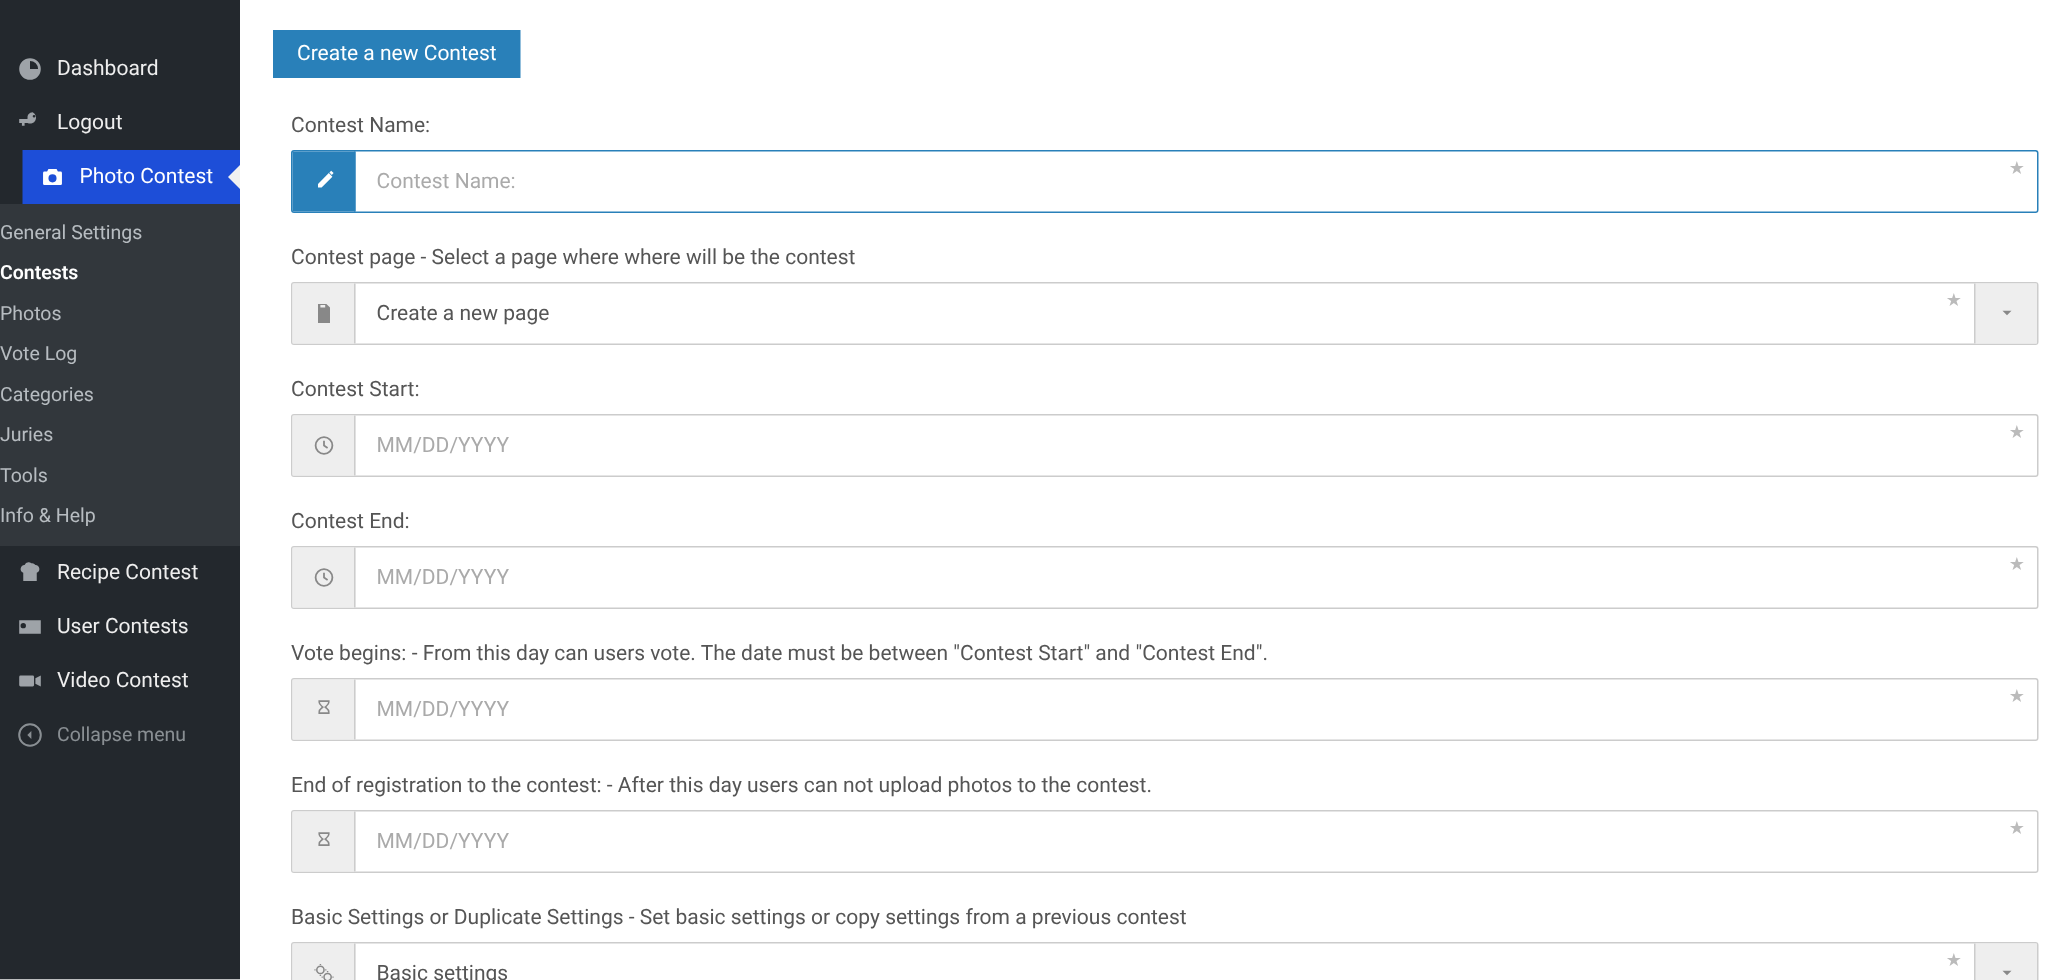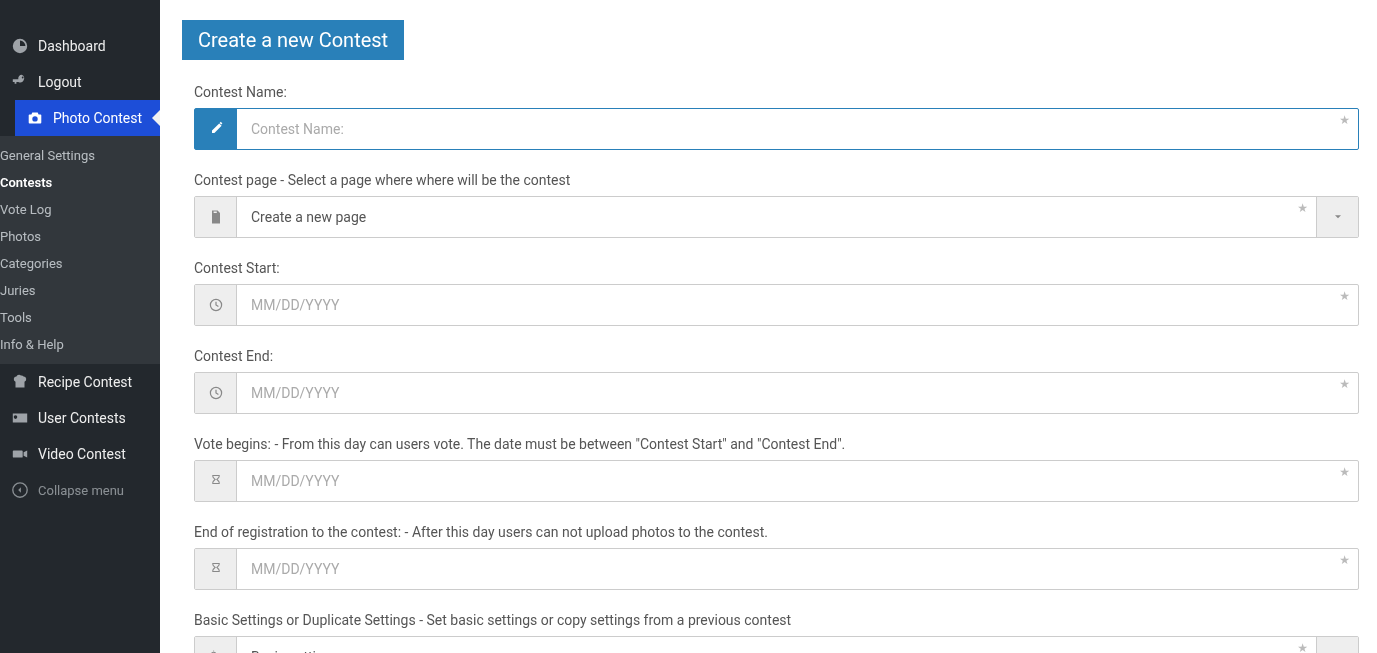--- a/index.html
+++ b/index.html
@@ -82,21 +82,21 @@
   .main {
     flex: 1;
     background: #fff;
     padding: 20px 18px 0 22px;
     overflow-y: auto;
   }
   .page-title {
     display: inline-block;
     background: #2980b9;
     color: #fff;
-    font-size: 20px;
+    font-size: 14px;
     font-weight: 400;
     padding: 8px 16px;
     margin-bottom: 24px;
   }
   .form-group { margin-bottom: 22px; margin-left: 12px; }
   .form-label {
     font-size: 14px;
     color: #555;
     margin-bottom: 8px;
   }
@@ -189,22 +189,22 @@
       <svg width="18" height="18" viewBox="0 0 20 20">
           <path d="M4 6h2l1-2h6l1 2h2a1 1 0 011 1v8a1 1 0 01-1 1H4a1 1 0 01-1-1V7a1 1 0 011-1zm6 2a3 3 0 100 6 3 3 0 000-6z"></path>
         </svg>
     </span>
     <span>Photo Contest</span>
   </a>
 
   <div class="submenu">
     <div class="sub-item">General Settings</div>
     <div class="sub-item current">Contests</div>
+    <div class="sub-item">Photos</div>
     <div class="sub-item">Vote Log</div>
-    <div class="sub-item">Photos</div>
     <div class="sub-item">Categories</div>
     <div class="sub-item">Juries</div>
     <div class="sub-item">Tools</div>
     <div class="sub-item">Info &amp; Help</div>
   </div>
 
   <a class="menu-item">
     <span class="icon">
       <svg width="18" height="18" viewBox="0 0 20 20">
           <path d="M6 4a3 3 0 013-2 3 3 0 012 .8A3 3 0 0114 4a3 3 0 011 5.8V16H5V9.8A3 3 0 016 4z"></path>

